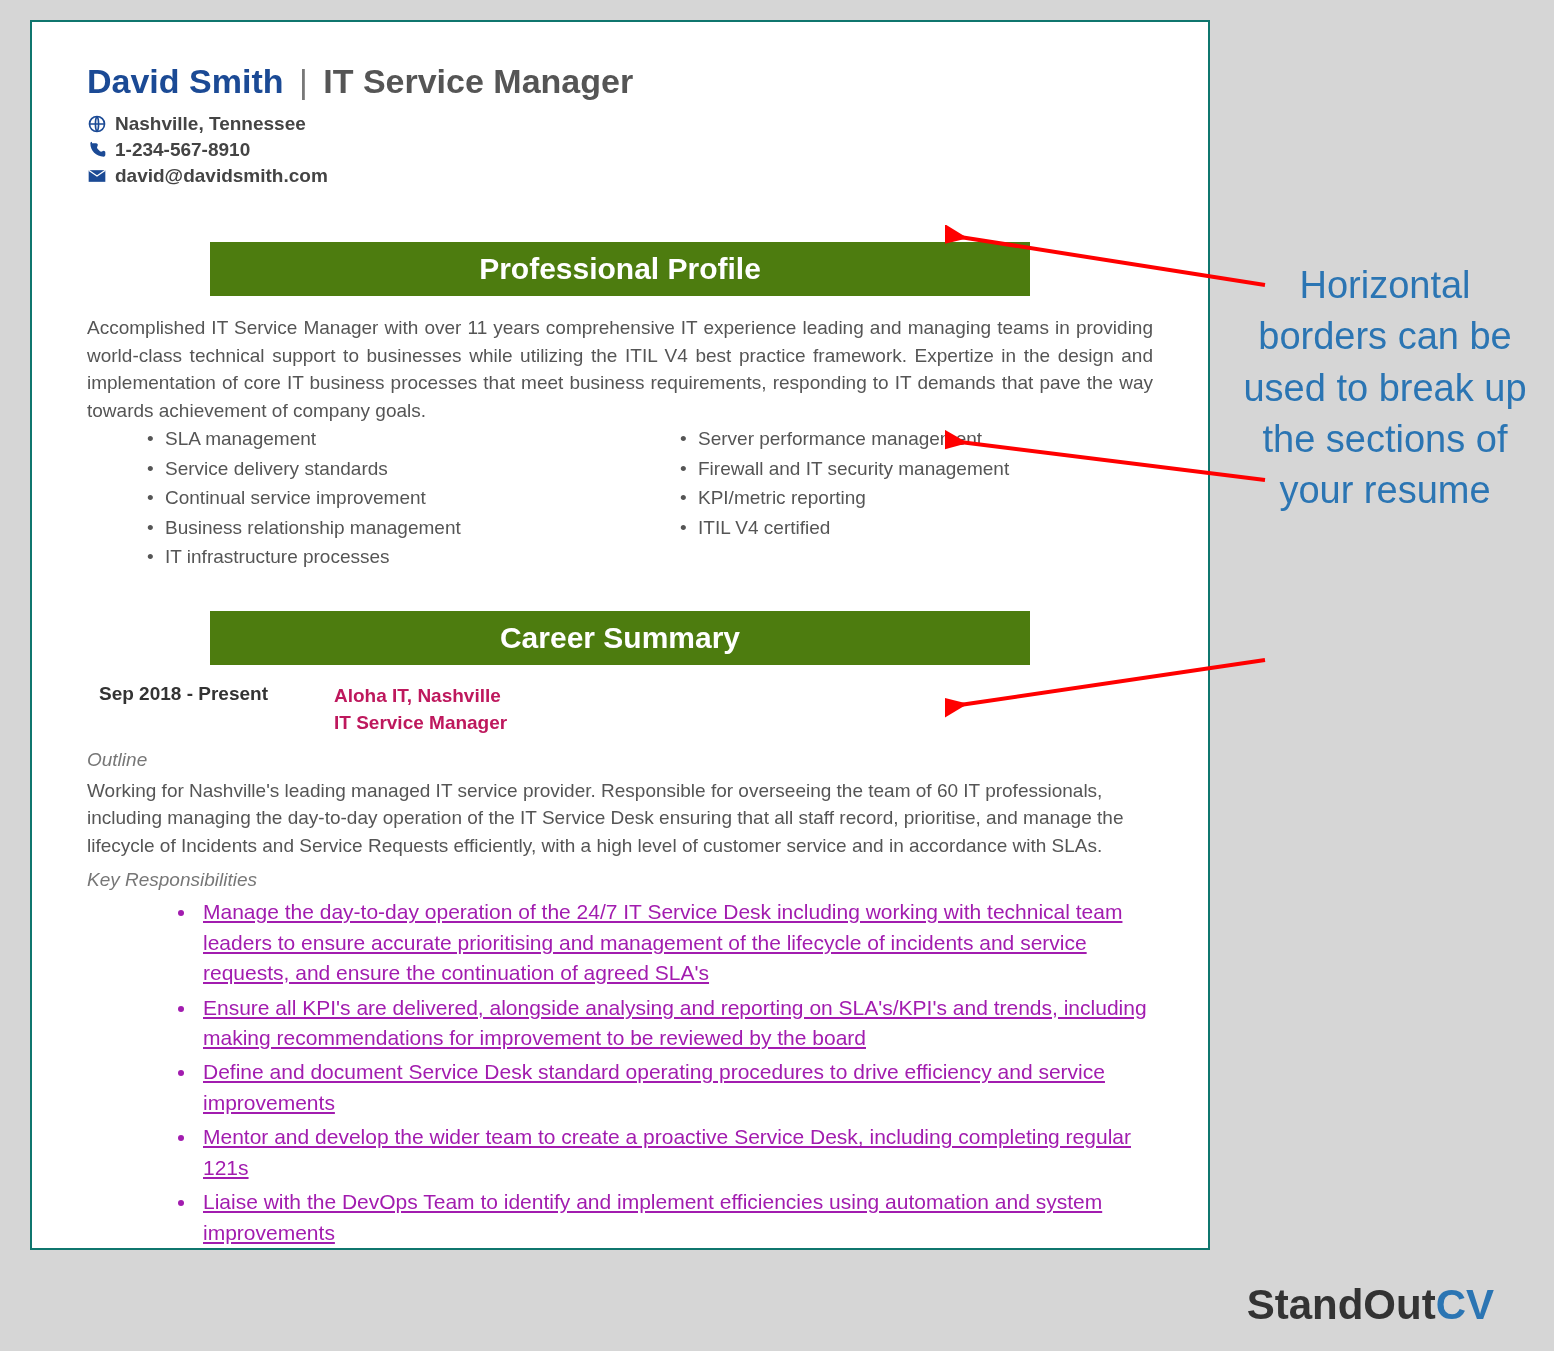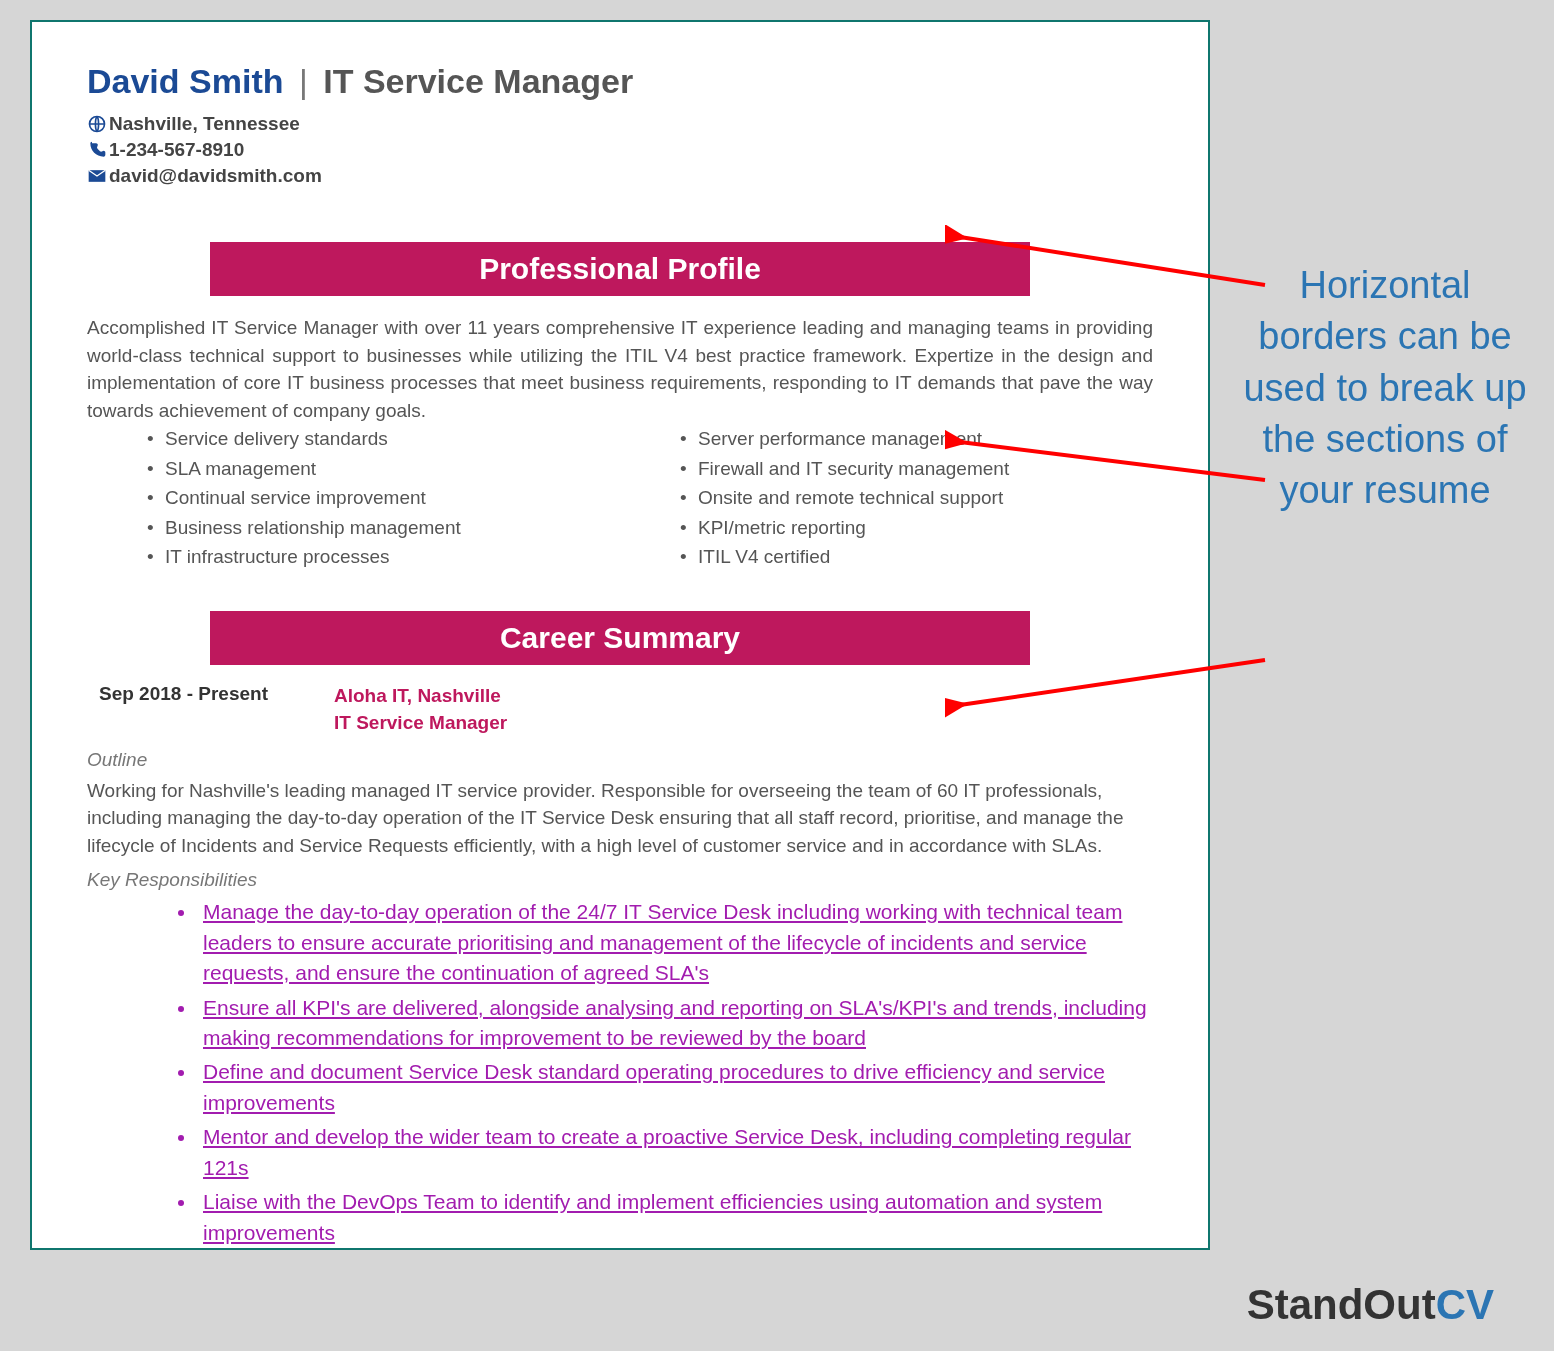--- a/index.html
+++ b/index.html
@@ -31,24 +31,25 @@
     color: #1b4a95;
   }
   .header-name .divider { color: #777; font-weight: 400; margin: 0 6px; }
   .contact-row {
     font-size: 19px;
     font-weight: 700;
     color: #444;
     margin-bottom: 4px;
     display: flex;
     align-items: center;
+    gap: 6px;
   }
   .contact-row .ic { color: #1b4a95; width: 22px; display: inline-flex; }
   .section-bar {
-    background: #be185d;
+    background: #4d7c0f;
     color: #fff;
     font-size: 30px;
     font-weight: 700;
     text-align: center;
     padding: 10px 12px;
     margin-top: 40px;
     margin-bottom: 18px;
     width: 820px;
     margin-left: auto;
     margin-right: auto;
@@ -170,30 +171,29 @@
         </svg>
     </span>
     <span>david@davidsmith.com</span>
   </div>
 
   <div class="section-bar first">Professional Profile</div>
   <p class="profile-text">Accomplished IT Service Manager with over 11 years comprehensive IT experience leading and managing teams in providing world-class technical support to businesses while utilizing the ITIL V4 best practice framework. Expertize in the design and implementation of core IT business processes that meet business requirements, responding to IT demands that pave the way towards achievement of company goals.</p>
 
   <div class="skills-cols">
     <ul style="flex:1">
+      <li>SLA management</li>
       <li>Service delivery standards</li>
-      <li>SLA management</li>
       <li>Continual service improvement</li>
       <li>Business relationship management</li>
       <li>IT infrastructure processes</li>
     </ul>
     <ul style="flex:1">
       <li>Server performance management</li>
       <li>Firewall and IT security management</li>
-      <li>Onsite and remote technical support</li>
       <li>KPI/metric reporting</li>
       <li>ITIL V4 certified</li>
     </ul>
   </div>
 
   <div class="section-bar">Career Summary</div>
 
   <div class="job-header">
     <div class="job-date">Sep 2018 - Present</div>
     <div class="job-info">

